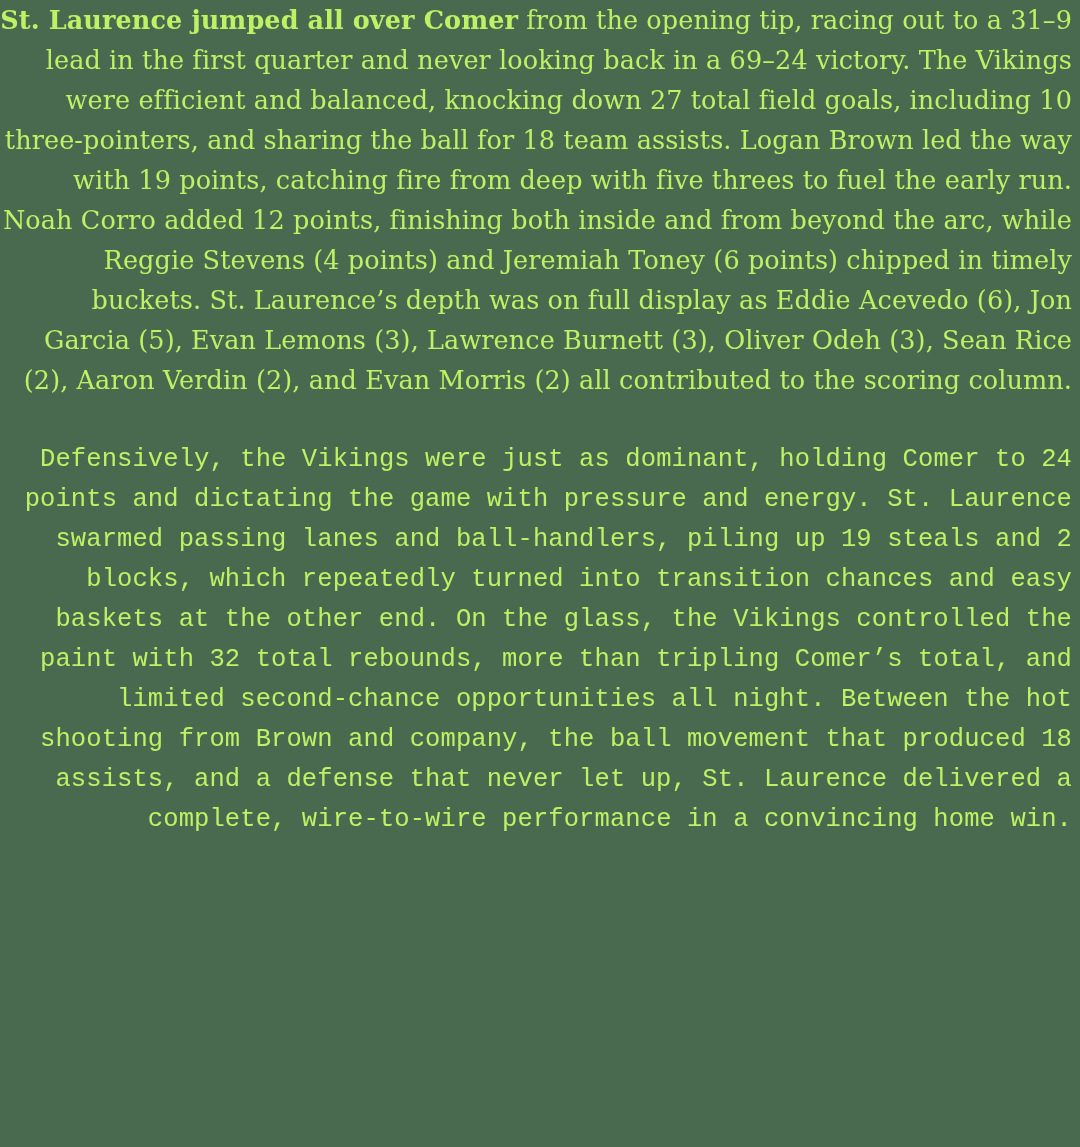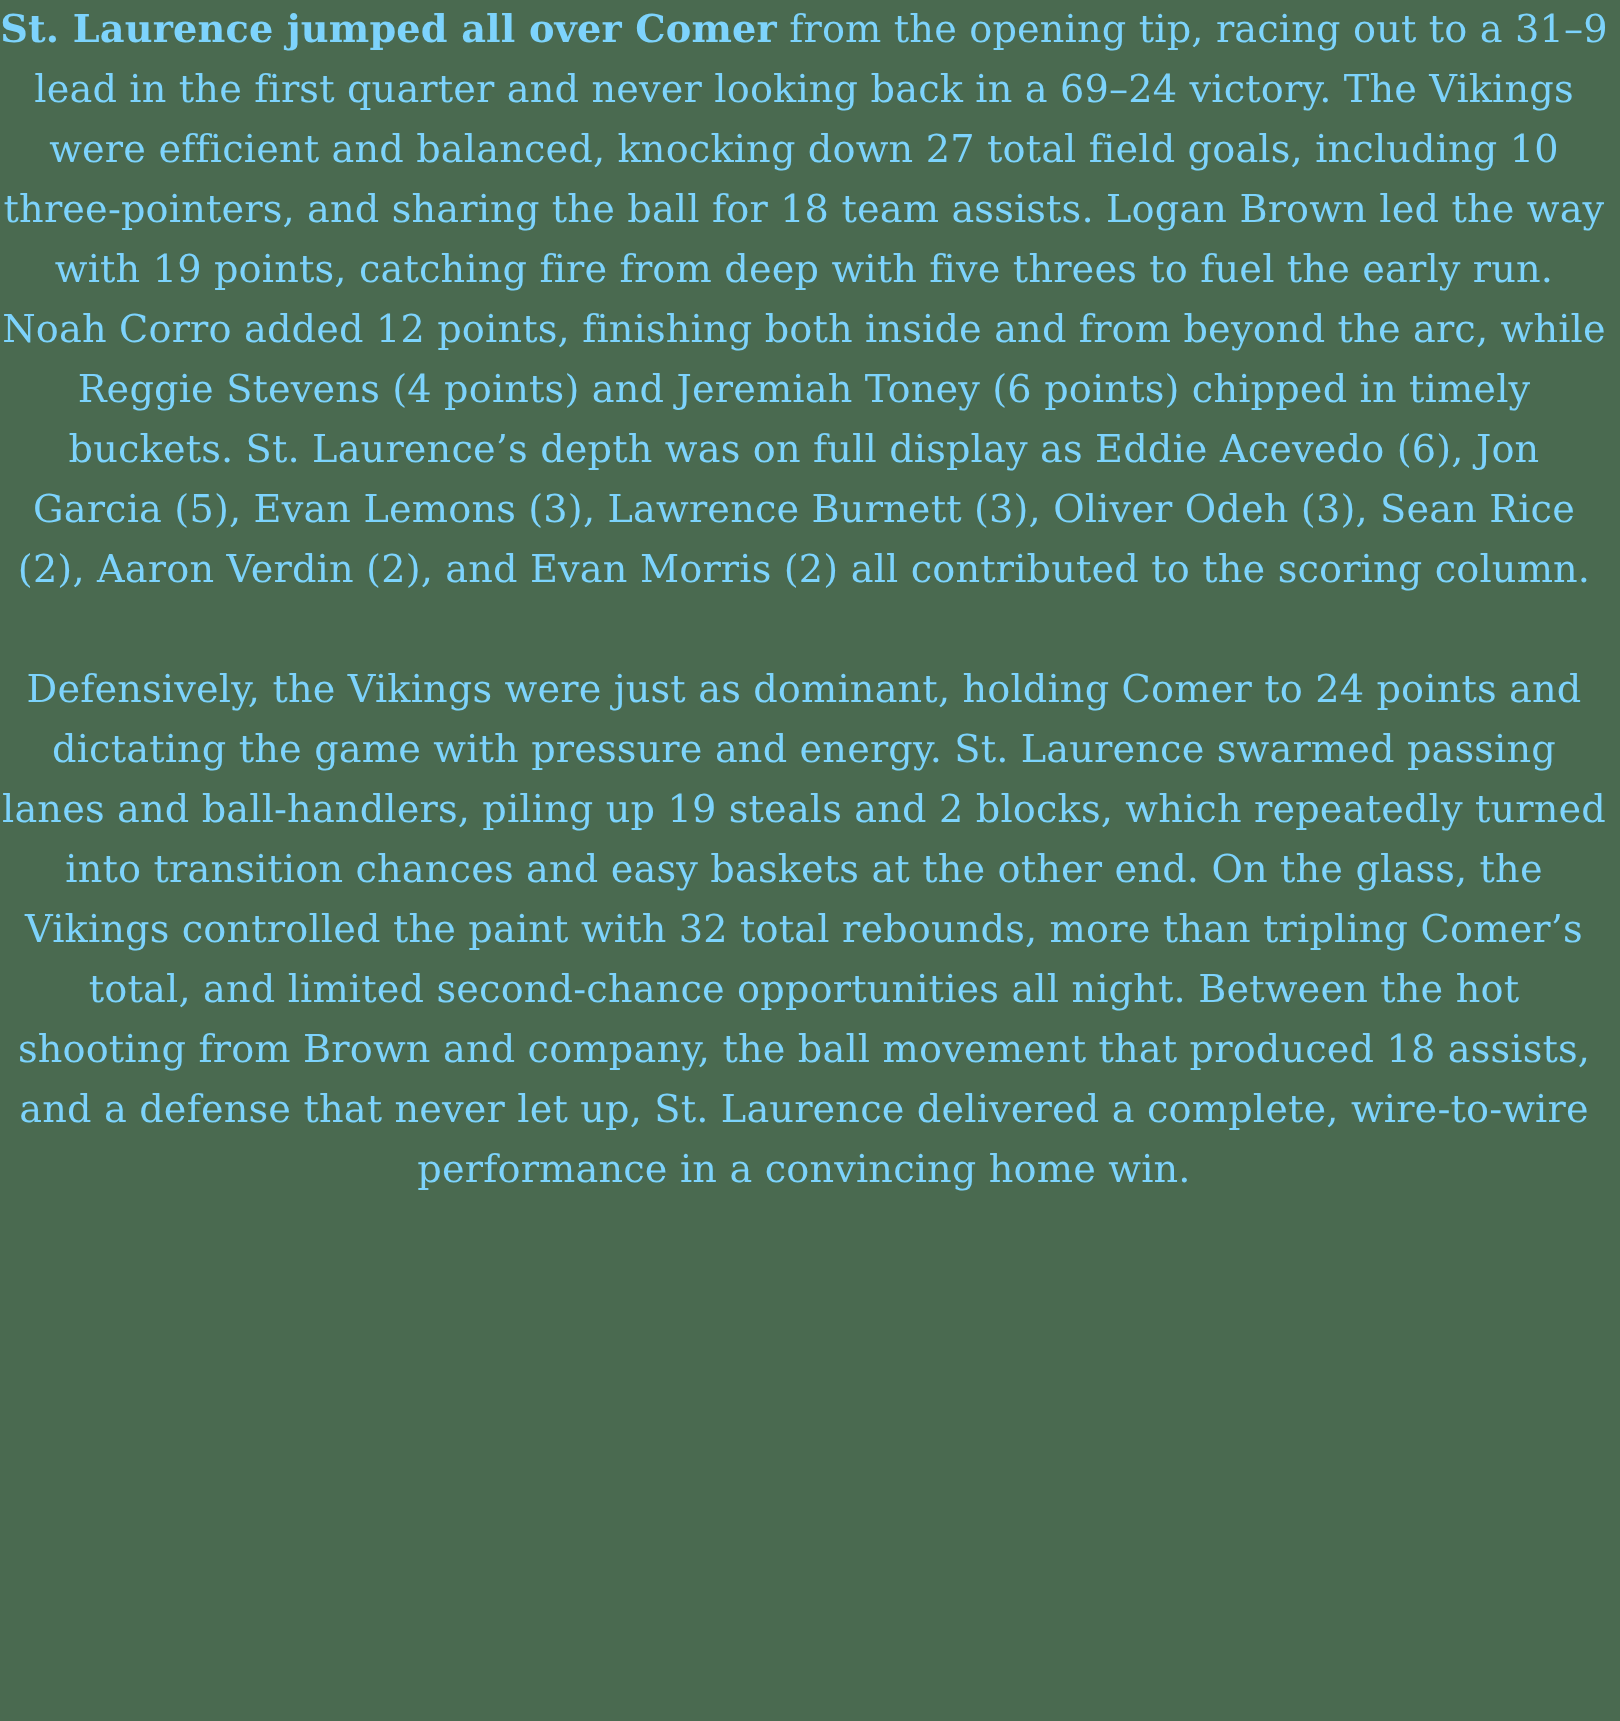--- a/index.html
+++ b/index.html
@@ -15,27 +15,28 @@
     overflow: hidden;
   }
   .article {
     padding: 0px 8px 0 0;
     box-sizing: border-box;
     width: 1080px;
   }
   .para {
     font-size: 25.5px;
     line-height: 40px;
-    color: #7dd3fc;
+    color: #bef264;
     margin: 0 0 40px 0;
-    text-align: center;
+    text-align: right;
     letter-spacing: 0.1px;
   }
   .para:last-child {
     margin-bottom: 4px;
+    font-family: Liberation Mono, monospace;
   }
   .lede {
     font-weight: bold;
   }
 </style>
 </head>
 <body>
 
 <div class="article">
   <p class="para"><span class="lede">St. Laurence jumped all over Comer</span><span> from the opening tip, racing out to a 31–9 lead in the first quarter and never looking back in a 69–24 victory. The Vikings were efficient and balanced, knocking down 27 total field goals, including 10 three-pointers, and sharing the ball for 18 team assists. Logan Brown led the way with 19 points, catching fire from deep with five threes to fuel the early run. Noah Corro added 12 points, finishing both inside and from beyond the arc, while Reggie Stevens (4 points) and Jeremiah Toney (6 points) chipped in timely buckets. St. Laurence’s depth was on full display as Eddie Acevedo (6), Jon Garcia (5), Evan Lemons (3), Lawrence Burnett (3), Oliver Odeh (3), Sean Rice (2), Aaron Verdin (2), and Evan Morris (2) all contributed to the scoring column.</span></p>

